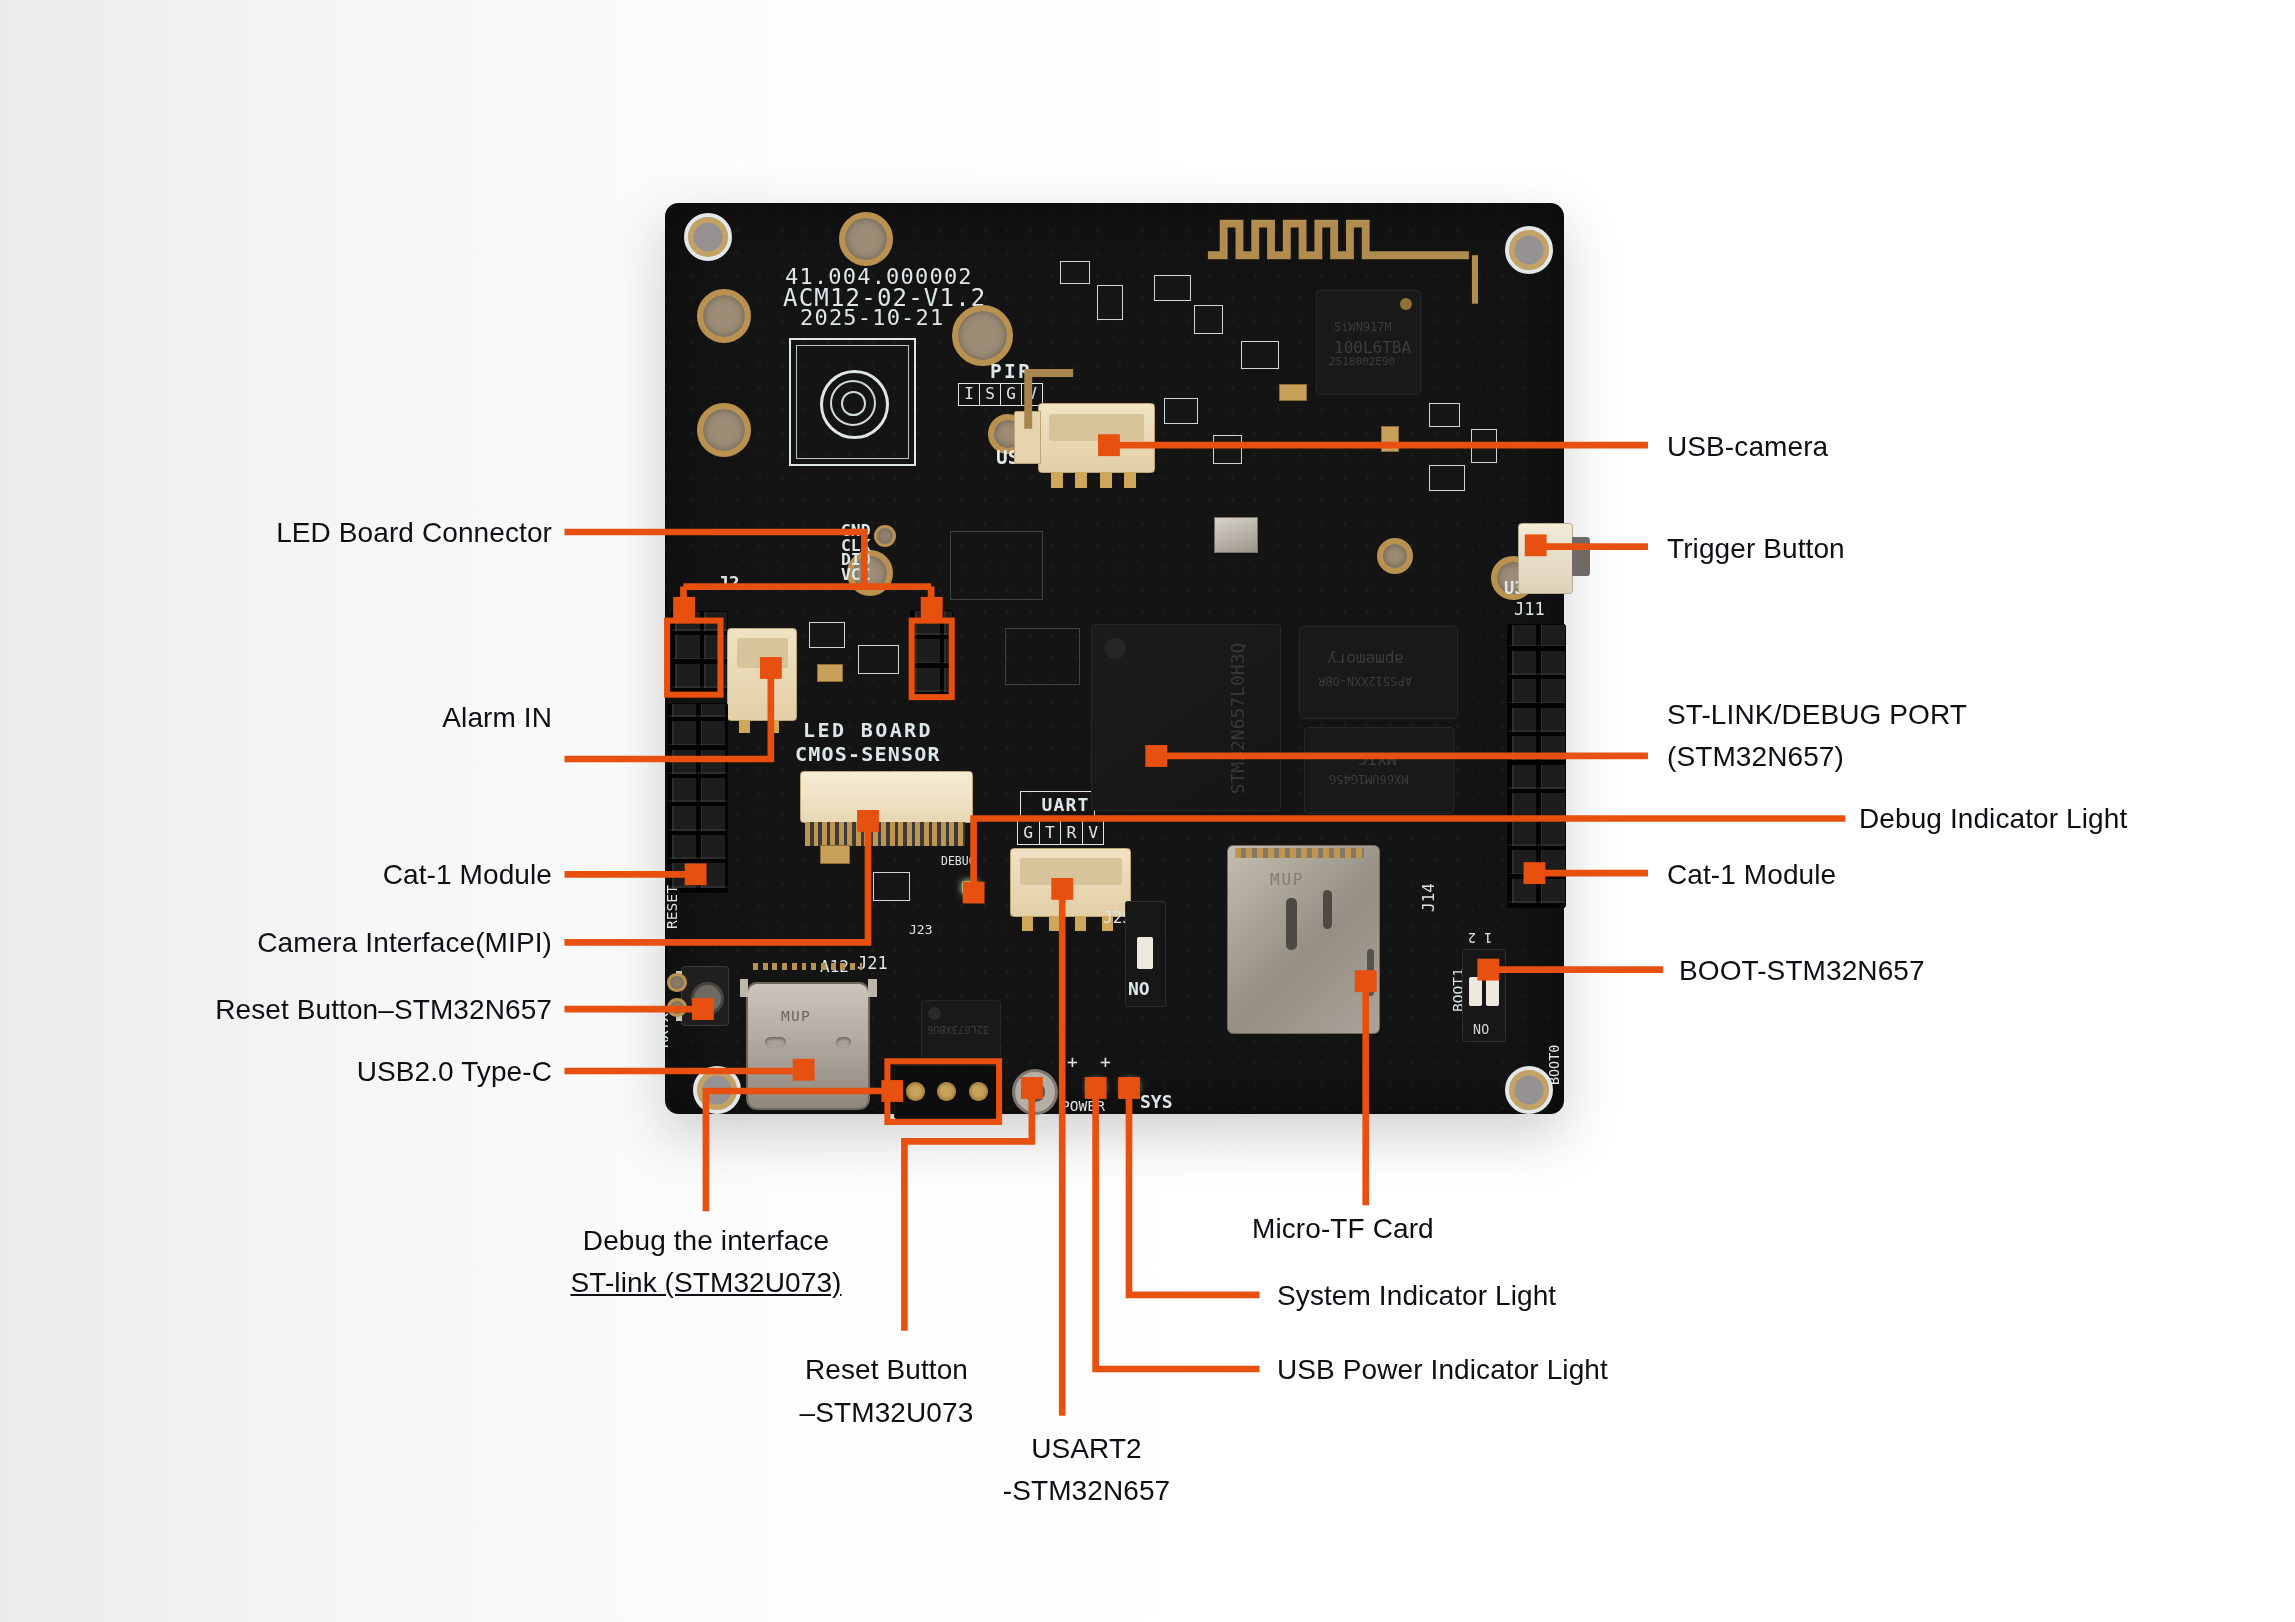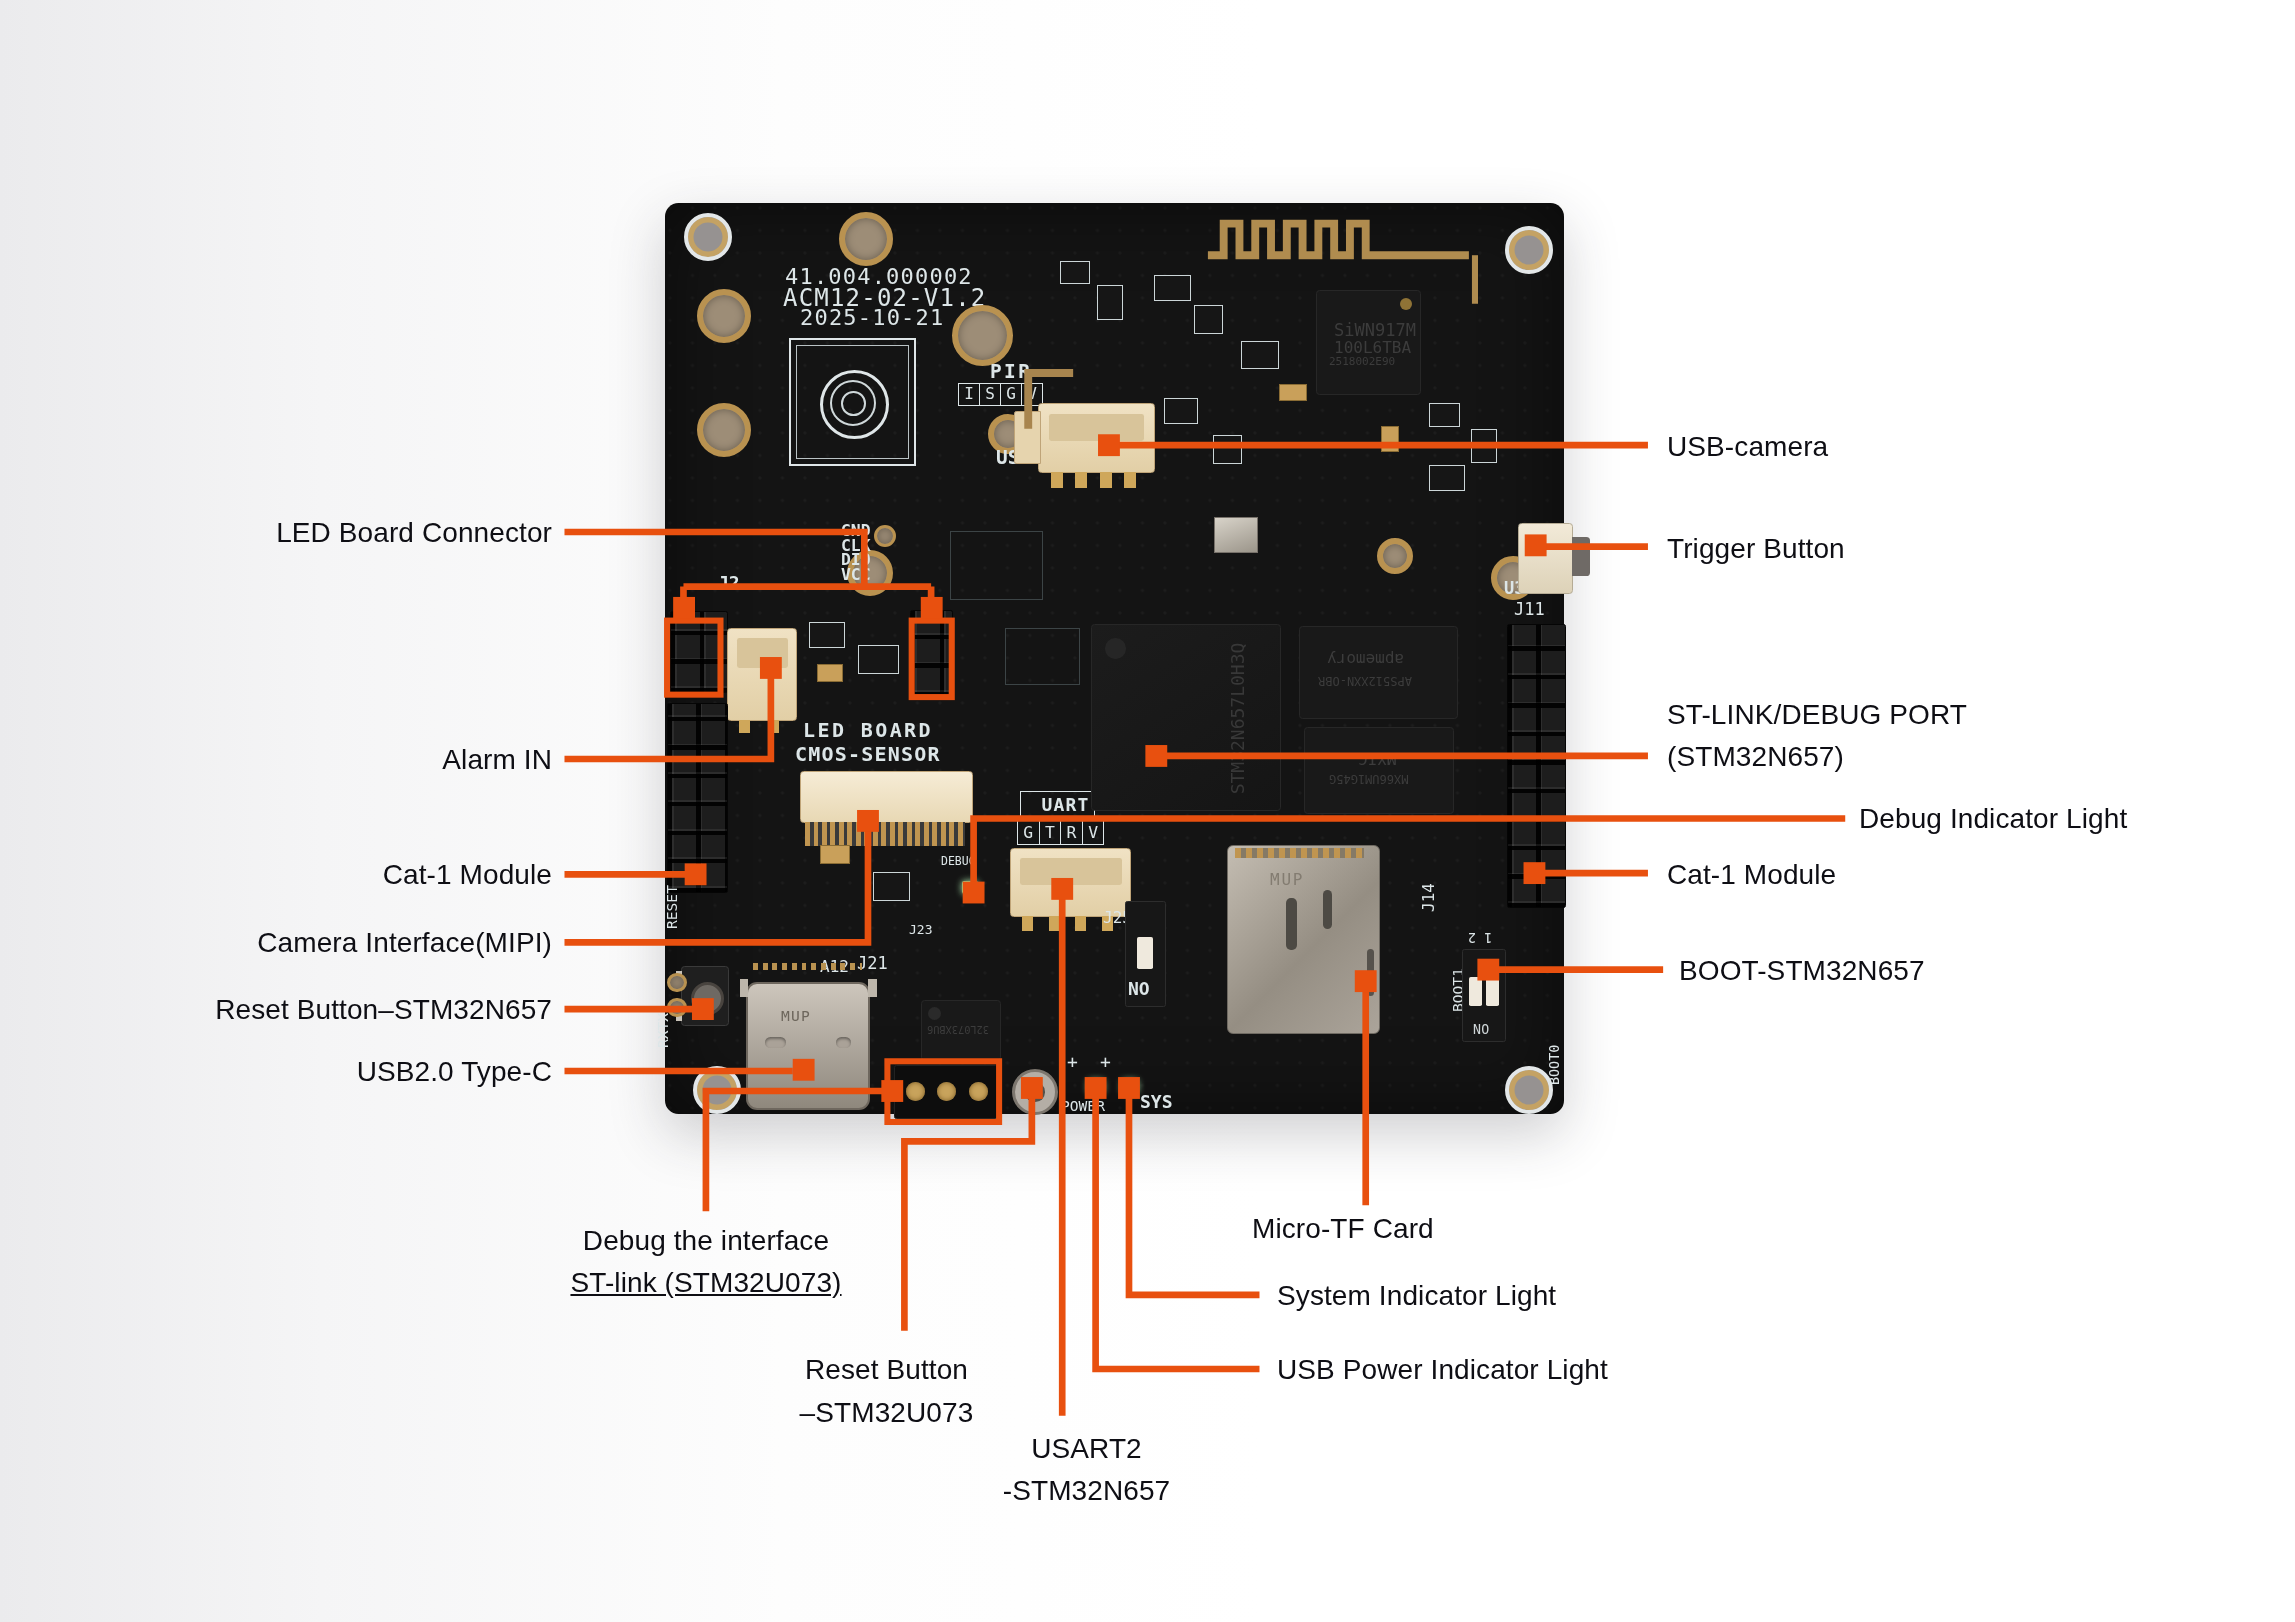--- a/index.html
+++ b/index.html
@@ -146,21 +146,21 @@
   <div class="chip" style="left:634px;top:423px;width:157px;height:91px;">
     <div class="chiptxt" style="left:27px;top:23px;font-size:16px;transform:rotate(180deg);">apmemory</div>
     <div class="chiptxt" style="left:18px;top:47px;font-size:12px;transform:rotate(180deg);">APS512XXN-OBR</div>
   </div>
   <div class="chip" style="left:639px;top:524px;width:148px;height:85px;">
     <div class="chiptxt" style="left:53px;top:20.6px;font-size:16px;transform:rotate(180deg);">MXIC</div>
     <div class="chiptxt" style="left:24px;top:44px;font-size:12px;transform:rotate(180deg);">MX66UM1G45G</div>
   </div>
 
   <div class="chip" style="left:651px;top:87px;width:103px;height:103px;">
-    <div class="chiptxt" style="left:17px;top:29px;font-size:17px;">SiWN917M</div>
+    <div class="chiptxt" style="left:17px;top:29px;font-size:12px;">SiWN917M</div>
     <div class="chiptxt" style="left:17px;top:47px;font-size:16px;">100L6TBA</div>
     <div class="chiptxt" style="left:12px;top:64px;font-size:11px;">2518002E90</div>
     <div style="position:absolute;right:8.5px;top:7.3px;width:12px;height:12px;border-radius:50%;background:#8f7336;"></div>
   </div>
 
   <div class="sc" style="left:395px;top:58px;width:28px;height:20.6px;"></div>
   <div class="sc" style="left:432px;top:82px;width:24px;height:33px;"></div>
   <div class="sc" style="left:489px;top:72px;width:35px;height:24px;"></div>
   <div class="sc" style="left:529px;top:102px;width:27px;height:27px;"></div>
   <div class="sc" style="left:576px;top:138px;width:36px;height:25.5px;"></div>
@@ -319,21 +319,21 @@
     <rect x="2232" y="1598" width="36" height="36"></rect>
     <rect x="1842" y="1774" width="36" height="36"></rect>
     <rect x="1787" y="1774" width="36" height="36"></rect>
     <rect x="1452" y="1779" width="36" height="36"></rect>
     <rect x="1682" y="1774" width="36" height="36"></rect>
     <rect x="1732" y="1446" width="36" height="36"></rect>
   </g>
 </svg>
 
 <div class="lbl r" style="left:182px;top:515px;width:370px;">LED Board Connector</div>
-<div class="lbl r" style="left:182px;top:742px;width:370px;">Alarm IN</div>
+<div class="lbl r" style="left:182px;top:700px;width:370px;">Alarm IN</div>
 <div class="lbl r" style="left:182px;top:857px;width:370px;">Cat-1 Module</div>
 <div class="lbl r" style="left:182px;top:925px;width:370px;">Camera Interface(MIPI)</div>
 <div class="lbl r" style="left:170px;top:992px;width:382px;">Reset Button–STM32N657</div>
 <div class="lbl r" style="left:182px;top:1054px;width:370px;">USB2.0 Type-C</div>
 
 <div class="lbl" style="left:1667px;top:429px;">USB-camera</div>
 <div class="lbl" style="left:1667px;top:531px;">Trigger Button</div>
 <div class="lbl" style="left:1667px;top:697px;">ST-LINK/DEBUG PORT</div>
 <div class="lbl" style="left:1667px;top:739px;">(STM32N657)</div>
 <div class="lbl" style="left:1859px;top:801px;">Debug Indicator Light</div>

